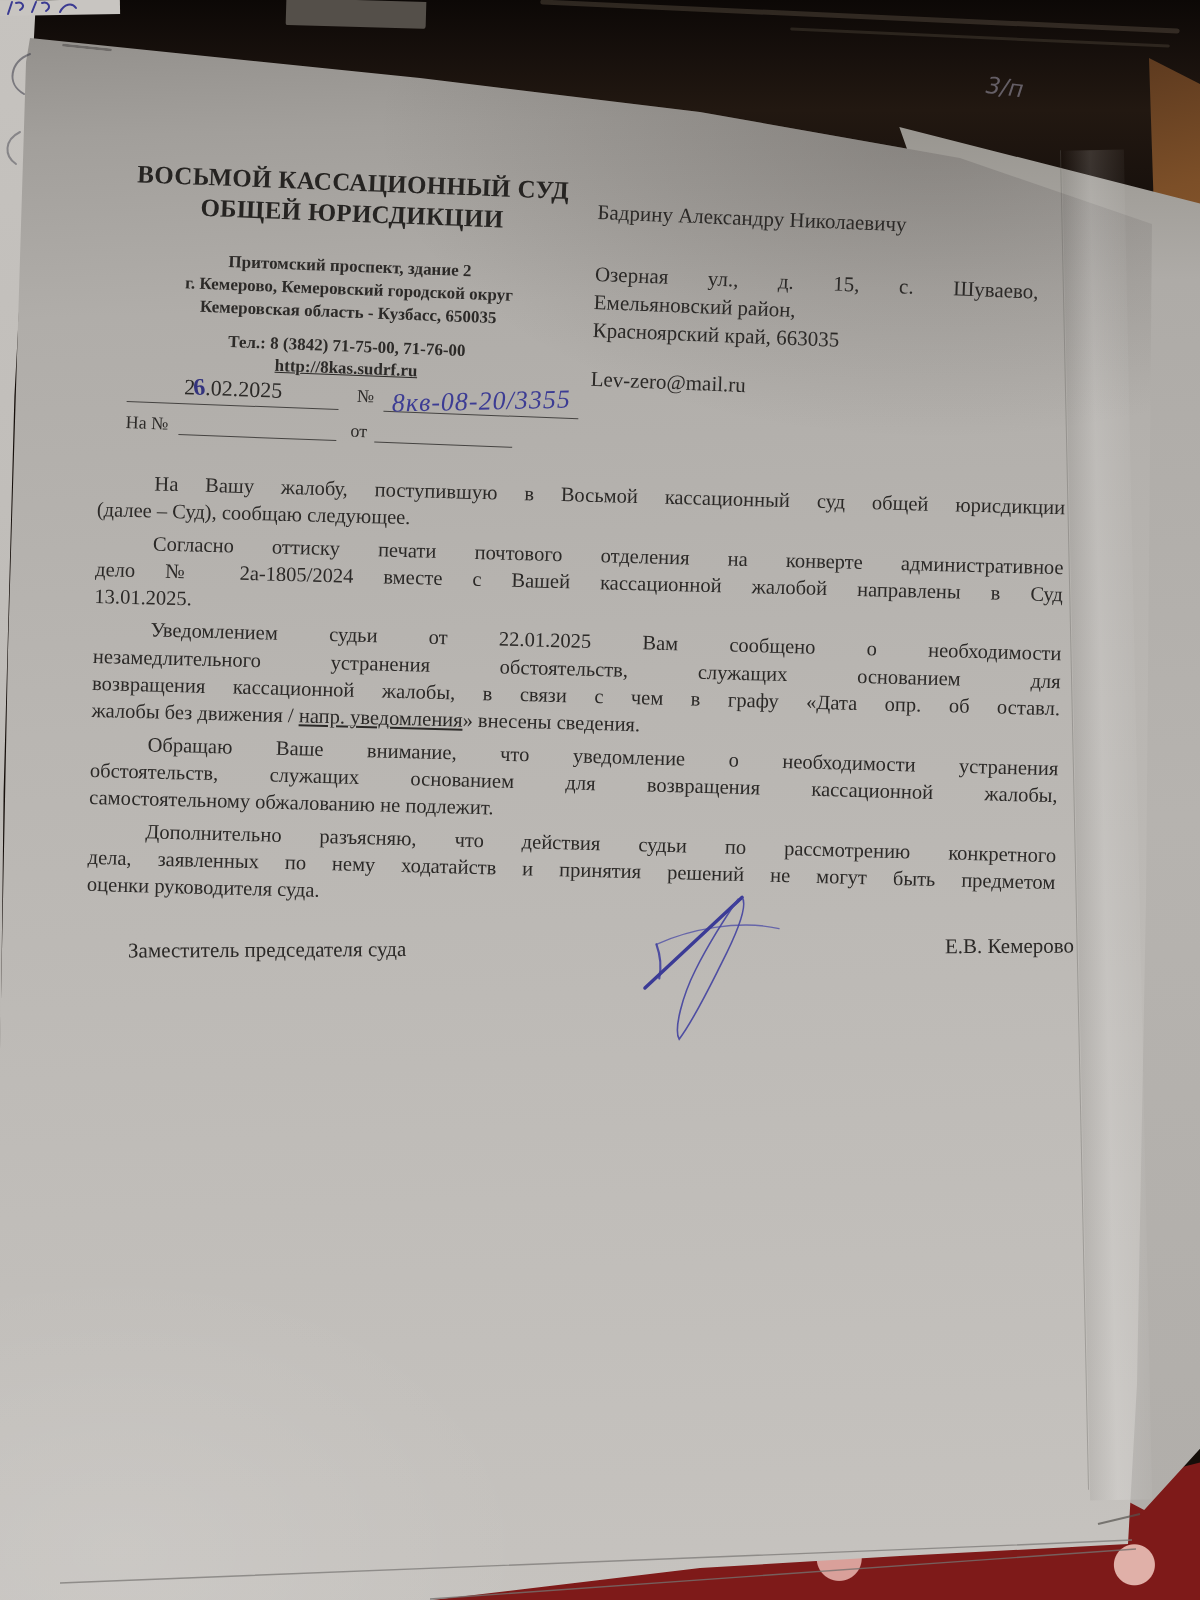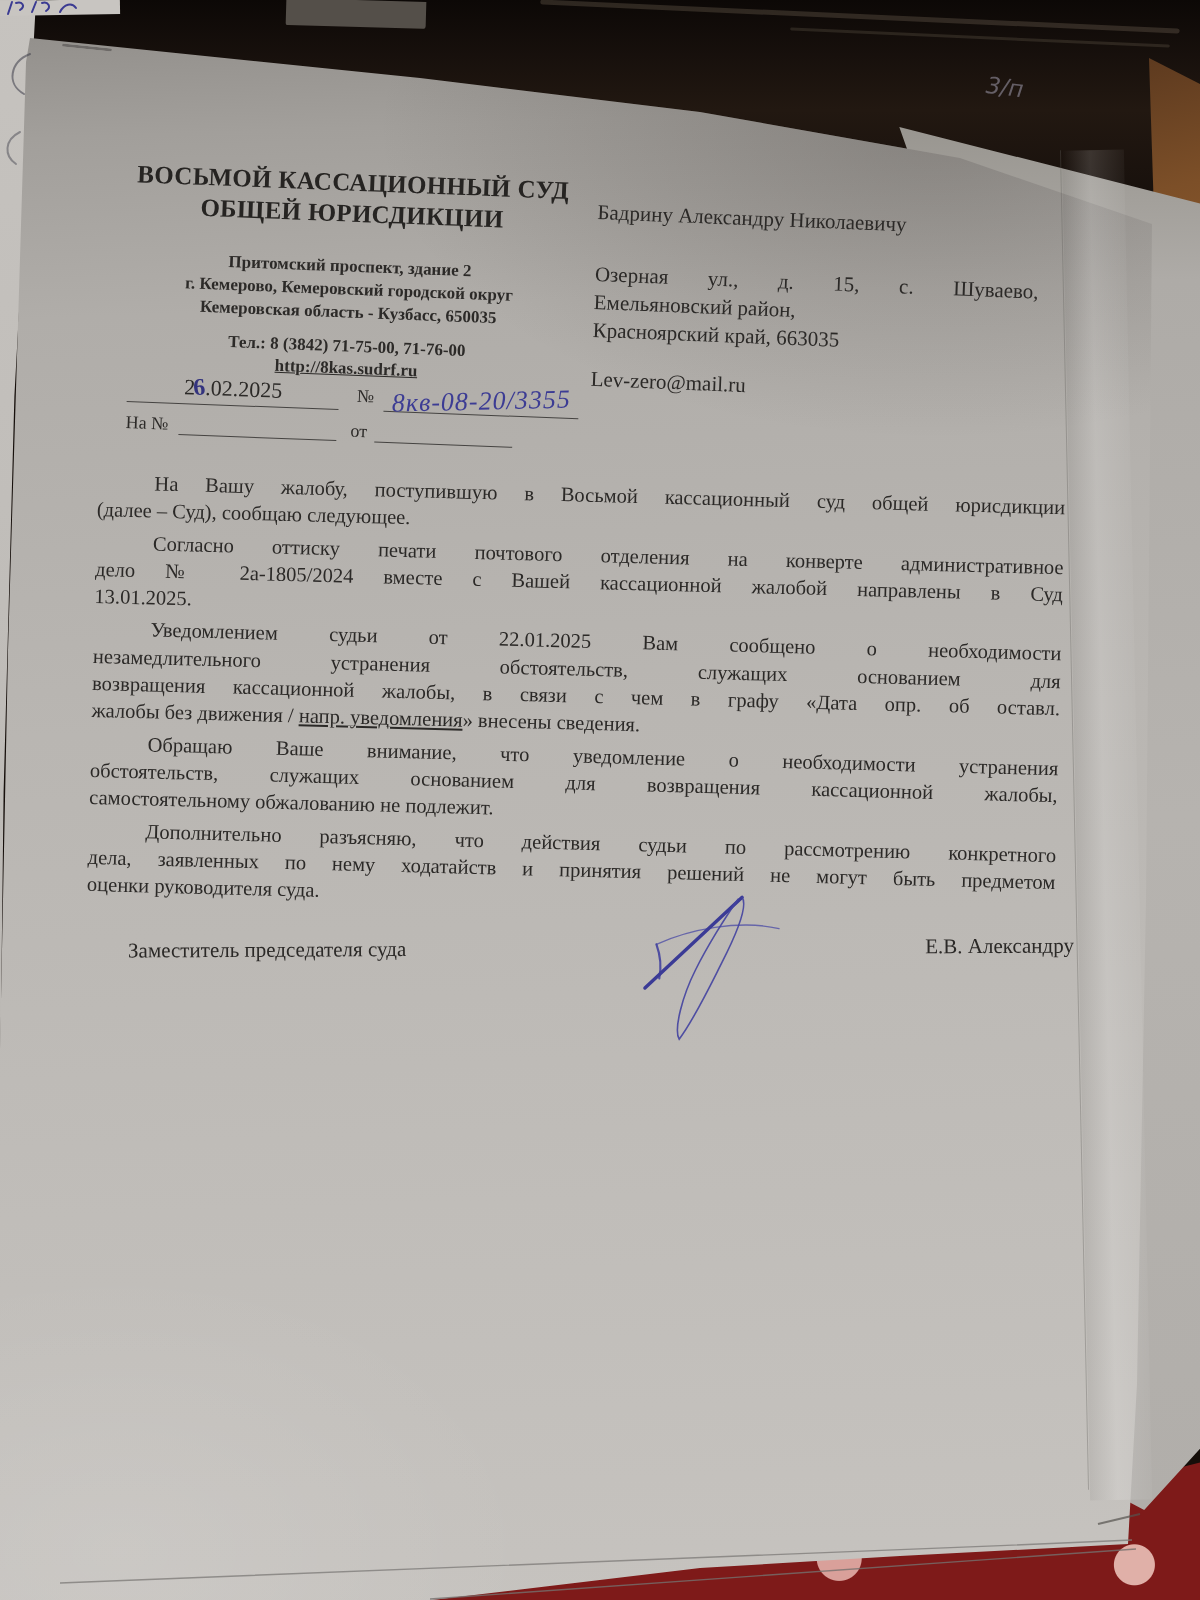--- a/index.html
+++ b/index.html
@@ -188,21 +188,21 @@
       <div class="bline first jfull"><span>Обращаю Ваше внимание, что уведомление о необходимости устранения</span></div>
       <div class="bline jfull"><span>обстоятельств, служащих основанием для возвращения кассационной жалобы,</span></div>
       <div class="bline"><span>самостоятельному обжалованию не подлежит.</span></div>
       <div class="bline first jfull"><span>Дополнительно разъясняю, что действия судьи по рассмотрению конкретного</span></div>
       <div class="bline jfull"><span>дела, заявленных по нему ходатайств и принятия решений не могут быть предметом</span></div>
       <div class="bline"><span>оценки руководителя суда.</span></div>
     </div>
 
   <div class="sign-row">
     <div>Заместитель председателя суда</div>
-    <div>Е.В. Александру</div>
+    <div>Е.В. Кемерово</div>
   </div>
   <svg class="sig-svg" width="190" height="180" viewBox="0 0 190 180">
     <path d="M48,78 C80,62 130,50 170,58" fill="none" stroke="#4a4aa6" stroke-width="1.3" opacity=".75" stroke-linecap="round"></path>
     <path d="M48,78 C52,88 54,100 52,112" fill="none" stroke="#43439e" stroke-width="2.2" opacity=".9" stroke-linecap="round"></path>
     <path d="M38,122 L132,28" fill="none" stroke="#3b3b96" stroke-width="3.4" stroke-linecap="round"></path>
     <path d="M132,28 C138,36 128,64 114,94 C102,120 88,152 74,172 C68,162 76,128 88,102 C98,80 116,48 128,30" fill="none" stroke="#4343a0" stroke-width="1.6" opacity=".9" stroke-linecap="round"></path>
   </svg>
 
   <svg class="edge-lines" width="1200" height="1600" viewBox="0 0 1200 1600">
     <path d="M60,1583 C380,1572 760,1556 1132,1540" fill="none" stroke="#807d7a" stroke-width="1.4" opacity=".8"></path>

